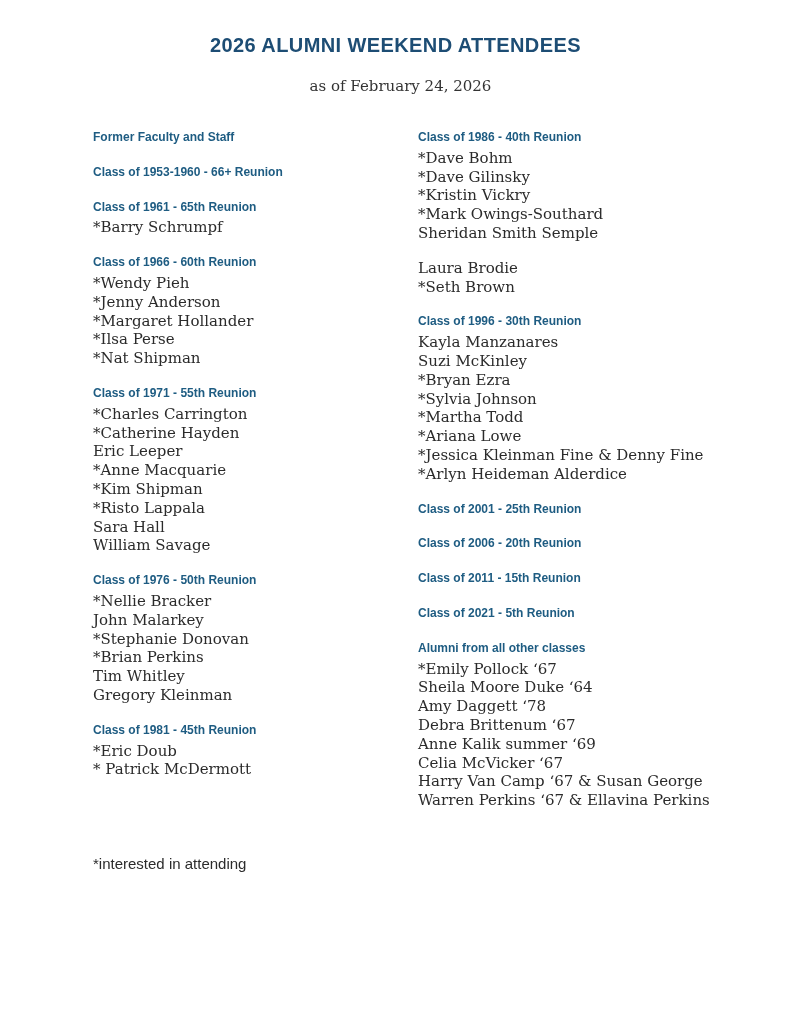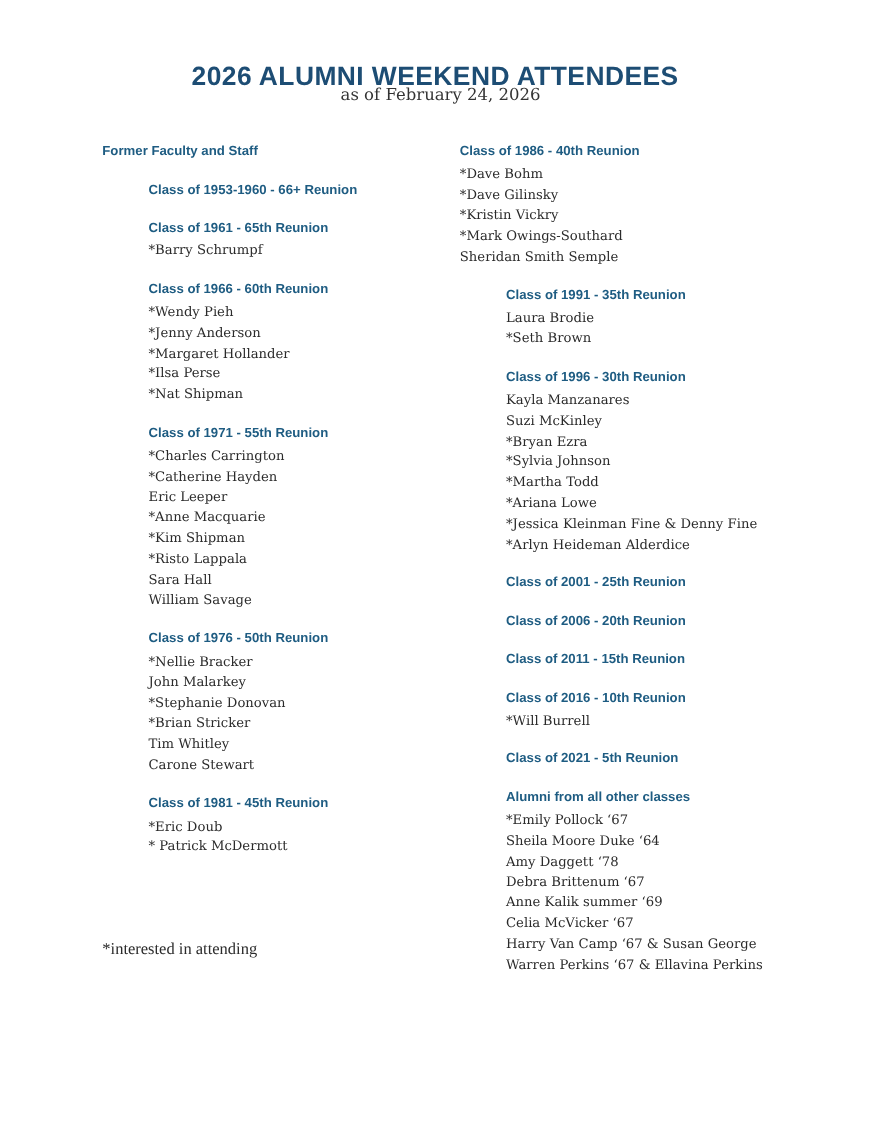--- a/index.html
+++ b/index.html
@@ -10,66 +10,66 @@
   .page {
     position: relative;
     width: 791px;
     height: 1024px;
     background: #ffffff;
     overflow: hidden;
     font-family: "DejaVu Serif", serif;
   }
   .page-title {
     position: absolute;
-    top: 56px;
+    top: 34px;
     left: 0;
     width: 100%;
     text-align: center;
     font-family: "Liberation Sans", sans-serif;
     font-weight: bold;
-    font-size: 24px;
+    font-size: 20px;
     letter-spacing: 0.4px;
     color: #1d4d74;
   }
   .page-subtitle {
     position: absolute;
     top: 77px;
     left: 5px;
     width: 100%;
     text-align: center;
     font-family: "DejaVu Serif", serif;
     font-size: 15px;
     color: #333333;
   }
   .col {
     position: absolute;
     top: 128px;
   }
   .col-left  { left: 93px;  width: 315px; }
   .col-right { left: 418px; width: 340px; }
-  .section + .section { margin-top: 16px; margin-left: 42px; }
+  .section + .section { margin-top: 16px; }
   .section-heading {
     font-family: "Liberation Sans", sans-serif;
     font-weight: bold;
     font-size: 12px;
     line-height: 18.8px;
     color: #1e5c82;
     margin-bottom: 2px;
     white-space: nowrap;
   }
   .attendee {
     font-family: "DejaVu Serif", serif;
-    font-size: 12px;
+    font-size: 15px;
     line-height: 18.8px;
     color: #2b2b2b;
     white-space: nowrap;
   }
   .footnote {
     margin-top: 76px;
-    font-family: Liberation Serif, serif;
+    font-family: Liberation Sans, sans-serif;
     font-size: 15px;
     color: #2b2b2b;
   }
 </style>
 </head>
 <body>
 
 <div class="page">
   <div class="page-title">2026 ALUMNI WEEKEND ATTENDEES</div>
   <div class="page-subtitle">as of February 24, 2026</div>
@@ -102,42 +102,41 @@
         <div class="attendee">*Kim Shipman</div>
         <div class="attendee">*Risto Lappala</div>
         <div class="attendee">Sara Hall</div>
         <div class="attendee">William Savage</div>
       </div>
       <div class="section">
         <div class="section-heading">Class of 1976 - 50th Reunion</div>
         <div class="attendee">*Nellie Bracker</div>
         <div class="attendee">John Malarkey</div>
         <div class="attendee">*Stephanie Donovan</div>
-        <div class="attendee">*Brian Stricker</div>
+        <div class="attendee">*Brian Perkins</div>
         <div class="attendee">Tim Whitley</div>
-        <div class="attendee">Carone Stewart</div>
+        <div class="attendee">Gregory Kleinman</div>
       </div>
       <div class="section">
         <div class="section-heading">Class of 1981 - 45th Reunion</div>
         <div class="attendee">*Eric Doub</div>
         <div class="attendee">* Patrick McDermott</div>
       </div>
       <div class="footnote">*interested in attending</div>
     </div>
   <div class="col col-right" id="col-right">
       <div class="section">
         <div class="section-heading">Class of 1986 - 40th Reunion</div>
         <div class="attendee">*Dave Bohm</div>
         <div class="attendee">*Dave Gilinsky</div>
         <div class="attendee">*Kristin Vickry</div>
         <div class="attendee">*Mark Owings-Southard</div>
         <div class="attendee">Sheridan Smith Semple</div>
       </div>
       <div class="section">
-        <div class="section-heading">Class of 1991 - 35th Reunion</div>
         <div class="attendee">Laura Brodie</div>
         <div class="attendee">*Seth Brown</div>
       </div>
       <div class="section">
         <div class="section-heading">Class of 1996 - 30th Reunion</div>
         <div class="attendee">Kayla Manzanares</div>
         <div class="attendee">Suzi McKinley</div>
         <div class="attendee">*Bryan Ezra</div>
         <div class="attendee">*Sylvia Johnson</div>
         <div class="attendee">*Martha Todd</div>
@@ -148,24 +147,20 @@
       <div class="section">
         <div class="section-heading">Class of 2001 - 25th Reunion</div>
       </div>
       <div class="section">
         <div class="section-heading">Class of 2006 - 20th Reunion</div>
       </div>
       <div class="section">
         <div class="section-heading">Class of 2011 - 15th Reunion</div>
       </div>
       <div class="section">
-        <div class="section-heading">Class of 2016 - 10th Reunion</div>
-        <div class="attendee">*Will Burrell</div>
-      </div>
-      <div class="section">
         <div class="section-heading">Class of 2021 - 5th Reunion</div>
       </div>
       <div class="section">
         <div class="section-heading">Alumni from all other classes</div>
         <div class="attendee">*Emily Pollock ‘67</div>
         <div class="attendee">Sheila Moore Duke ‘64</div>
         <div class="attendee">Amy Daggett ‘78</div>
         <div class="attendee">Debra Brittenum ‘67</div>
         <div class="attendee">Anne Kalik summer ‘69</div>
         <div class="attendee">Celia McVicker ‘67</div>

